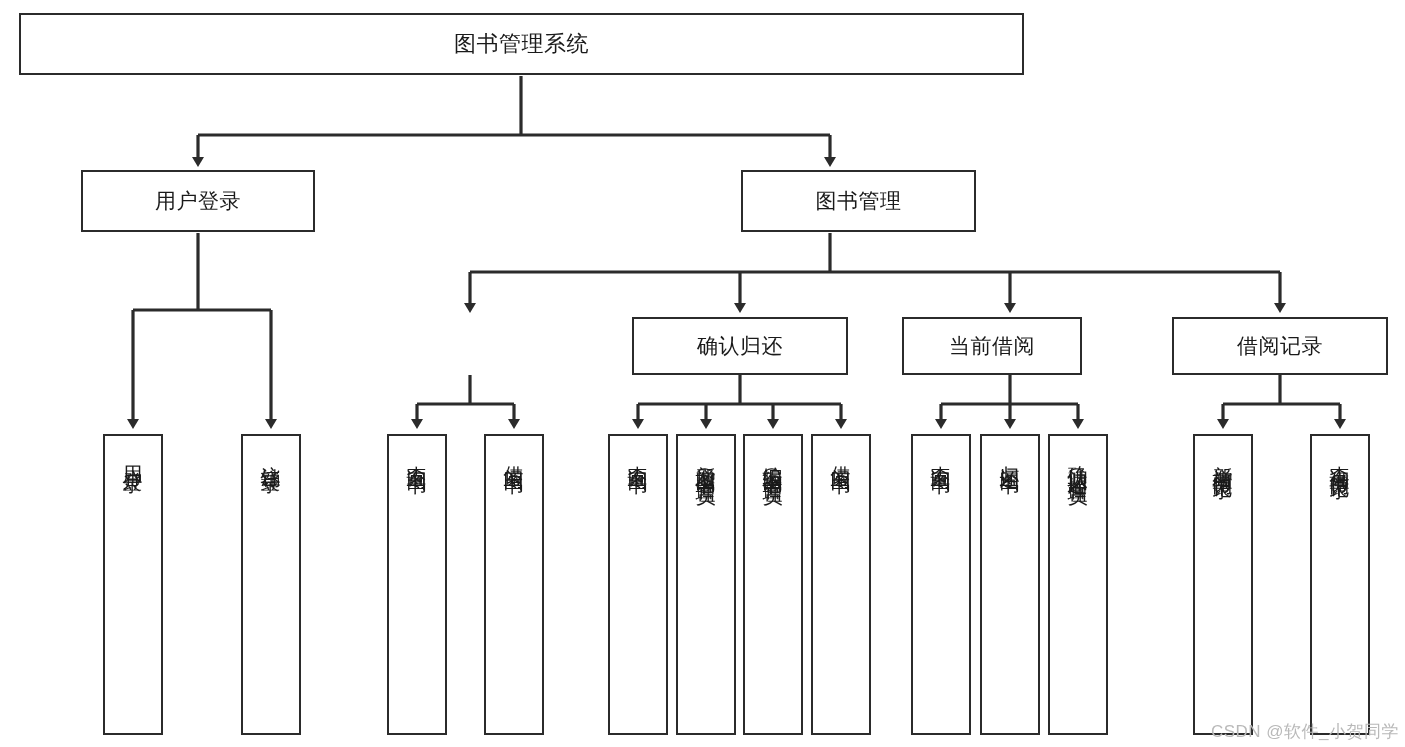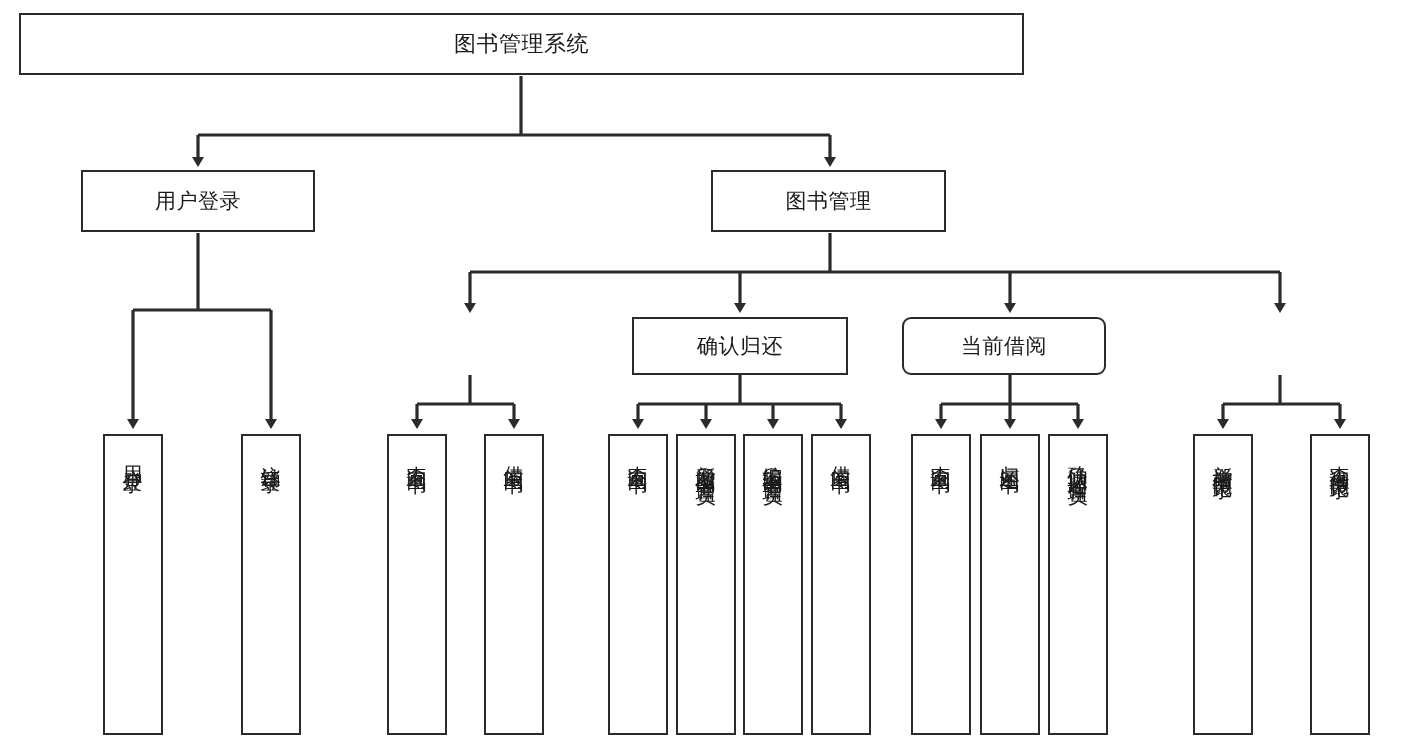--- a/index.html
+++ b/index.html
@@ -128,33 +128,36 @@
   </svg>
 
   <div class="node horiz root" style="left:19px; top:13px; width:1005px; height:62px;">
     <span class="label">图书管理系统</span>
   </div>
 
   <div class="node horiz" style="left:81px; top:170px; width:234px; height:62px;">
     <span class="label">用户登录</span>
   </div>
 
-  <div class="node horiz" style="left:711px; top:170px; width:235px; height:62px;">
+  <div class="node horiz" style="left:741px; top:170px; width:235px; height:62px;">
     <span class="label">图书管理</span>
   </div>
 
 
   <div class="node horiz" style="left:632px; top:317px; width:216px; height:58px;">
     <span class="label">确认归还</span>
   </div>
 
-  <div class="node horiz" style="left:902px; top:317px; width:204px; height:58px;border-radius:9px;">
+  <div class="node horiz" style="left:902px; top:317px; width:180px; height:58px;">
     <span class="label">当前借阅</span>
   </div>
 
+  <div class="node horiz" style="left:1172px; top:317px; width:216px; height:58px;">
+    <span class="label">借阅记录</span>
+  </div>
 
   <div class="node vert" style="left:103px; top:434px; width:60px; height:301px;">
     <span class="label">用户登录</span>
   </div>
 
   <div class="node vert" style="left:241px; top:434px; width:60px; height:301px;">
     <span class="label">注销登录</span>
   </div>
 
   <div class="node vert" style="left:387px; top:434px; width:60px; height:301px;">
@@ -194,14 +197,15 @@
   </div>
 
   <div class="node vert" style="left:1193px; top:434px; width:60px; height:301px;">
     <span class="label">新增借阅记录</span>
   </div>
 
   <div class="node vert" style="left:1310px; top:434px; width:60px; height:301px;">
     <span class="label">查询借阅记录</span>
   </div>
 
+  <div class="watermark">CSDN @软件_小贺同学</div>
 
 </div>
 
 </body></html>

